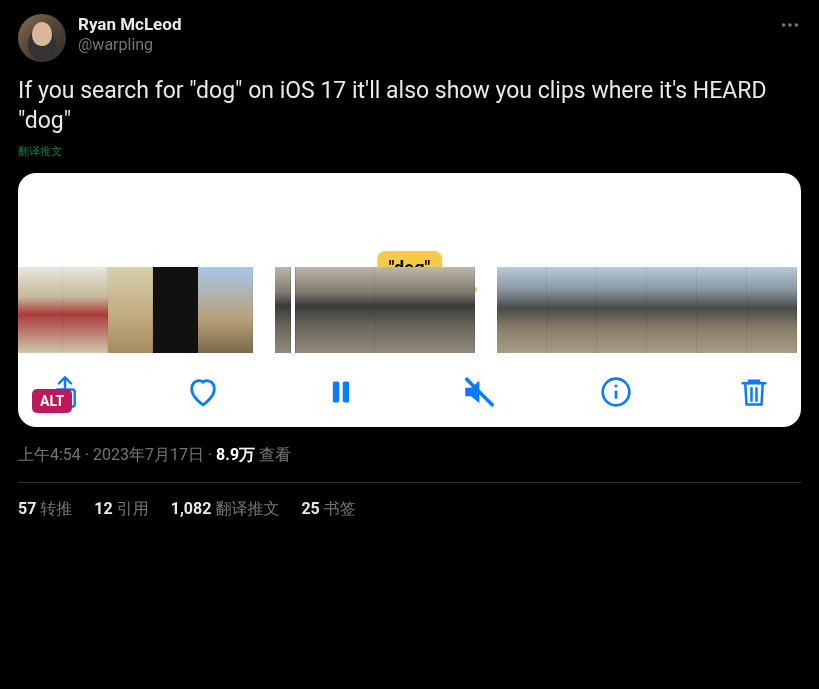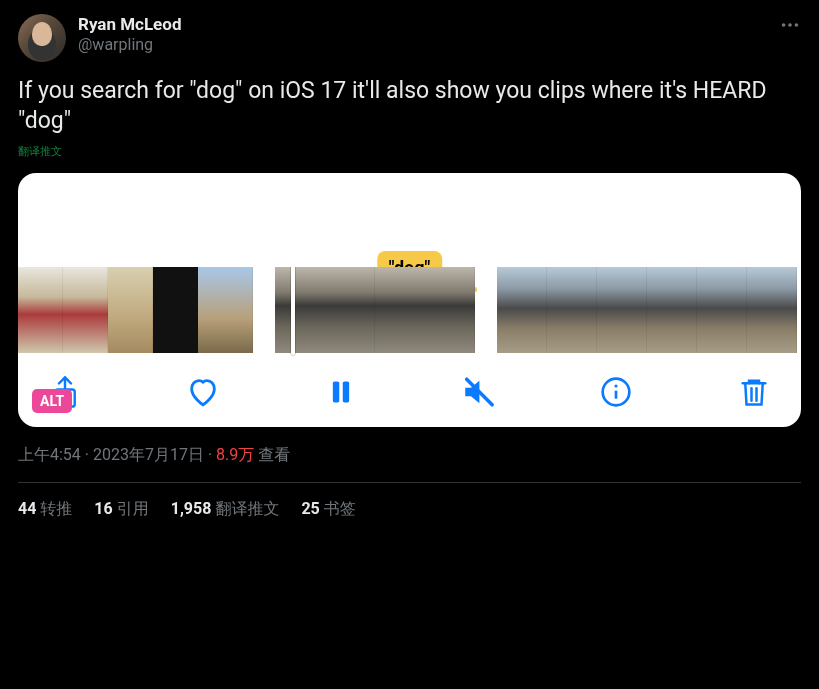--- a/index.html
+++ b/index.html
@@ -135,36 +135,36 @@
     height: 34px;
     display: flex;
     align-items: center;
     justify-content: center;
     color: #0a7aff;
   }
   .alt-badge {
     position: absolute;
     left: 14px;
     bottom: 14px;
-    background: #ec4899;
+    background: #be185d;
     color: #fff;
     font-weight: 700;
     font-size: 14px;
     padding: 4px 8px;
     border-radius: 5px;
     margin-top: 32px;
   }
   .meta {
     margin-top: 18px;
     color: #71767b;
     font-size: 16px;
   }
   .meta .views-num {
-    color: #ef4444;
-    font-weight: 400;
+    color: #ffffff;
+    font-weight: 700;
   }
   .divider {
     border-top: 1px solid #2f3336;
     margin-top: 16px;
   }
   .stats {
     display: flex;
     gap: 22px;
     padding-top: 16px;
     font-size: 16px;
@@ -281,26 +281,26 @@
     <span> · </span>
     <span class="views-num">8.9万</span>
     <span> </span>
     <span>查看</span>
   </div>
 
   <div class="divider"></div>
 
   <div class="stats">
     <div>
-      <span class="num">44</span><span>转推</span>
+      <span class="num">57</span><span>转推</span>
     </div>
     <div>
-      <span class="num">16</span><span>引用</span>
+      <span class="num">12</span><span>引用</span>
     </div>
     <div>
-      <span class="num">1,958</span><span>翻译推文</span>
+      <span class="num">1,082</span><span>翻译推文</span>
     </div>
     <div>
       <span class="num">25</span><span>书签</span>
     </div>
   </div>
 
 </div>
 
 </body></html>

